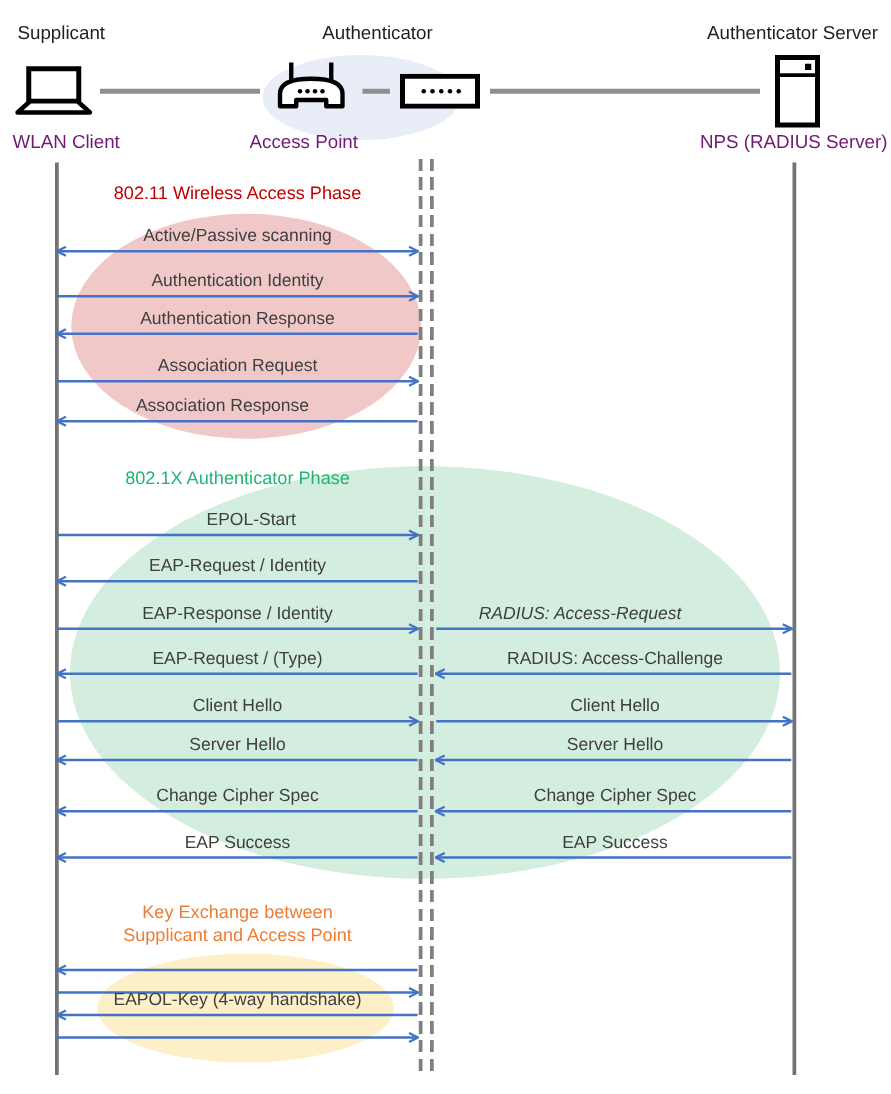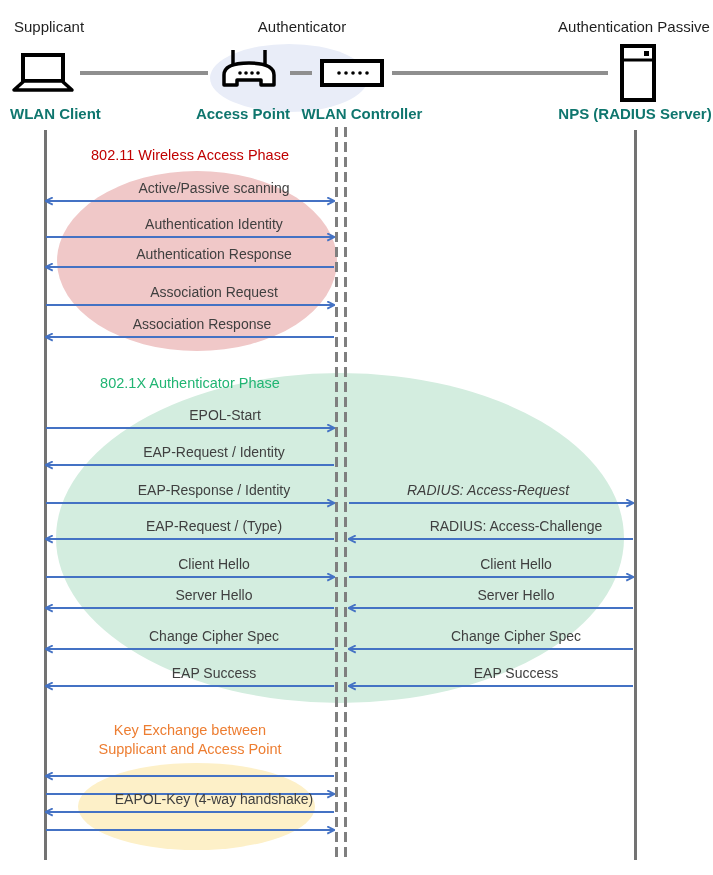--- a/index.html
+++ b/index.html
@@ -4,58 +4,58 @@
 <style>
   :root{
     --arrow:#4472C4; --lifeline:#737373; --msg:#3F3F3F;
     --el-pink:#F0C8C8; --el-green:#D3EDDF; --el-yellow:#FDF0C8; --el-blue:#E9EDF8;
   }
   html,body{margin:0;padding:0;background:#fff;}
   .canvas{position:relative;width:713px;height:875px;background:#fff;overflow:hidden;
           font-family:"Liberation Sans",sans-serif;}
   
   .role-label{position:absolute;top:18px;font-size:15px;color:#1F1F1F;white-space:nowrap;}
-  .dev-label{position:absolute;top:105px;font-size:15px;color:#0f766e;white-space:nowrap;font-weight:bold;}
+  .dev-label{position:absolute;top:105px;font-size:15px;color:#701a75;white-space:nowrap;}
   .centered{text-align:center;}
   
   .conn{position:absolute;top:71px;height:4px;background:#8F8F8F;}
   
   .ellipse{position:absolute;border-radius:50%;}
   #ellipse-authenticator{left:210px;top:44px;width:158px;height:68px;background:var(--el-blue);}
   #ellipse-wireless{left:57px;top:171px;width:280px;height:180px;background:var(--el-pink);}
   #ellipse-8021x{left:56px;top:373px;width:568px;height:330px;background:var(--el-green);}
   #ellipse-keyexchange{left:78px;top:763px;width:237px;height:87px;background:var(--el-yellow);}
   
   .lifeline{position:absolute;top:130px;height:730px;width:3px;background:var(--lifeline);}
   .lifeline.dashed{top:127px;height:730px;background:repeating-linear-gradient(
       180deg,#7F7F7F 0px,#7F7F7F 10px,transparent 10px,transparent 15px);}
   
   #arrows{position:absolute;left:0;top:0;}
   .arrow-line{stroke:var(--arrow);stroke-width:2px;}
   .ah-path{fill:none;stroke:var(--arrow);stroke-width:2px;}
   
   .msg-label{position:absolute;font-size:14px;line-height:17px;color:var(--msg);
-             text-align:center;white-space:nowrap;padding-left:24px;}
+             text-align:center;white-space:nowrap;}
   .phase-title{position:absolute;font-size:14.5px;line-height:19px;text-align:center;white-space:nowrap;}
   .icon{position:absolute;}
 </style>
 </head>
 <body>
 
 <div class="canvas">
 
   <div class="ellipse" id="ellipse-authenticator"></div>
 
   <div class="conn" style="left:80px;width:128px;"></div>
   <div class="conn" style="left:290px;width:22px;"></div>
   <div class="conn" style="left:392px;width:216px;"></div>
 
   <div class="role-label" style="left:14px;">Supplicant</div>
   <div class="role-label centered" style="left:222px;width:160px;">Authenticator</div>
-  <div class="role-label centered" style="left:554px;width:160px;">Authentication Passive</div>
+  <div class="role-label centered" style="left:554px;width:160px;">Authenticator Server</div>
 
   <svg class="icon" style="left:11px;top:52px;" width="64" height="42" viewBox="0 0 64 42">
     <rect x="12" y="3" width="40" height="26" fill="none" stroke="#000" stroke-width="4"></rect>
     <path d="M3,38 L13,29 L51,29 L61,38 Z" fill="#fff" stroke="#000" stroke-width="3.5" stroke-linejoin="round"></path>
   </svg>
   <svg class="icon" style="left:220px;top:47px;" width="58" height="48" viewBox="0 0 58 48">
     <line x1="13" y1="3" x2="13" y2="17" stroke="#000" stroke-width="3.5"></line>
     <line x1="45" y1="3" x2="45" y2="17" stroke="#000" stroke-width="3.5"></line>
     <path d="M4,38 L4,28 Q4,16 29,16 Q54,16 54,28 L54,38 L41,38 L41,33 L17,33 L17,38 Z" fill="#fff" stroke="#000" stroke-width="3.5" stroke-linejoin="round"></path>
     <circle cx="20" cy="26" r="1.8" fill="#000"></circle>
@@ -72,21 +72,20 @@
     <circle cx="47" cy="14" r="1.8" fill="#000"></circle>
   </svg>
   <svg class="icon" style="left:619px;top:43px;" width="38" height="60" viewBox="0 0 38 60">
     <rect x="3" y="3" width="32" height="54" fill="#fff" stroke="#000" stroke-width="4"></rect>
     <line x1="3" y1="17" x2="35" y2="17" stroke="#000" stroke-width="3"></line>
     <rect x="25" y="8" width="5" height="5" fill="#000"></rect>
   </svg>
 
   <div class="dev-label" style="left:10px;">WLAN Client</div>
   <div class="dev-label centered" style="left:163px;width:160px;">Access Point</div>
-  <div class="dev-label centered" style="left:282px;width:160px;">WLAN Controller</div>
   <div class="dev-label centered" style="left:545px;width:180px;">NPS (RADIUS Server)</div>
 
   <div class="ellipse" id="ellipse-wireless"></div>
   <div class="ellipse" id="ellipse-8021x"></div>
   <div class="ellipse" id="ellipse-keyexchange"></div>
 
   <div class="lifeline" style="left:44px;"></div>
   <div class="lifeline dashed" style="left:335px;"></div>
   <div class="lifeline dashed" style="left:344px;"></div>
   <div class="lifeline" style="left:634px;"></div>

